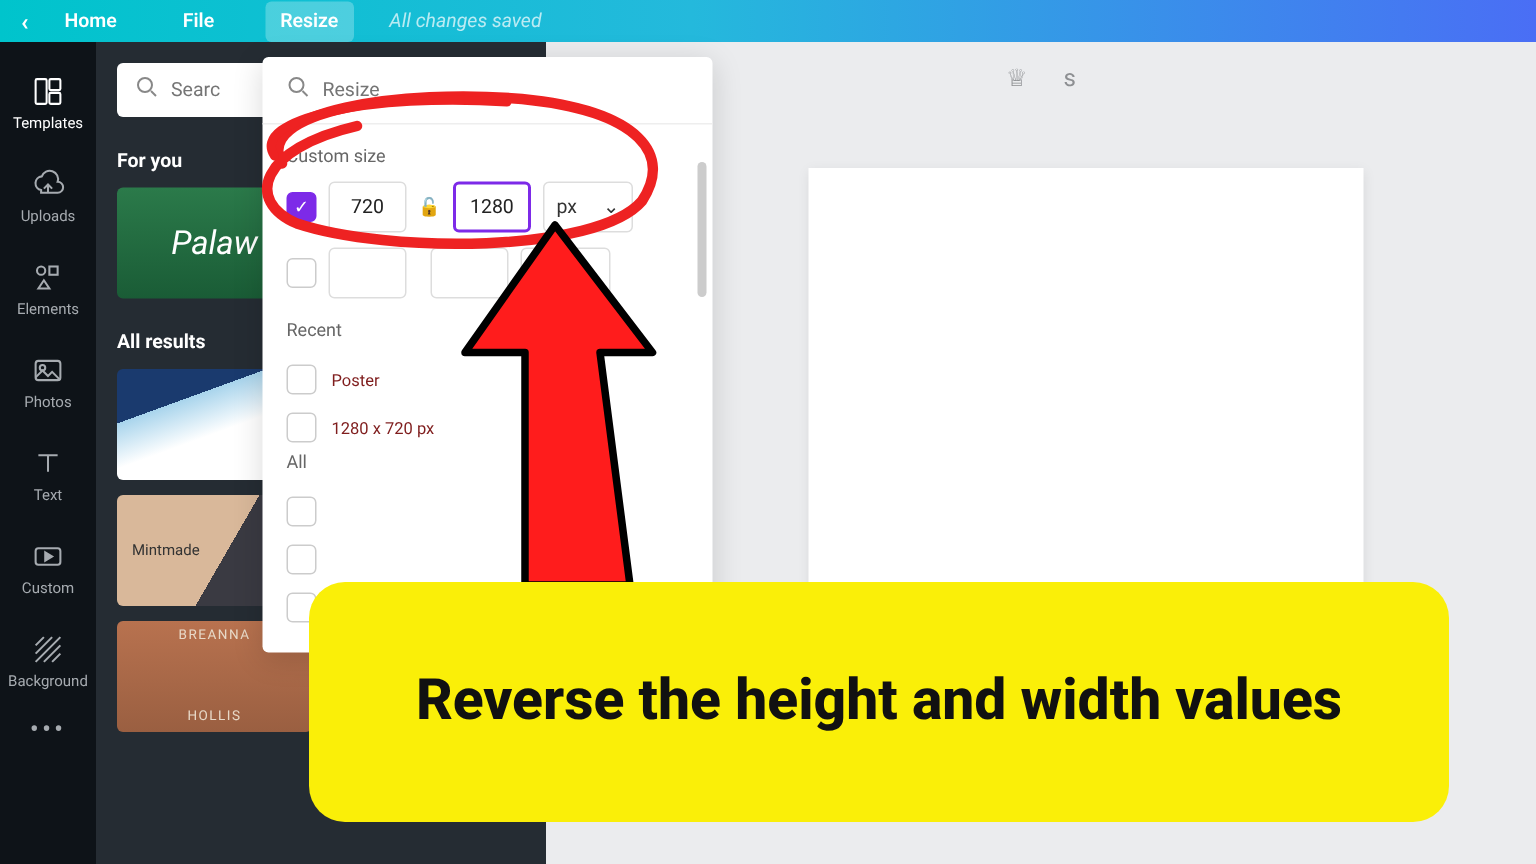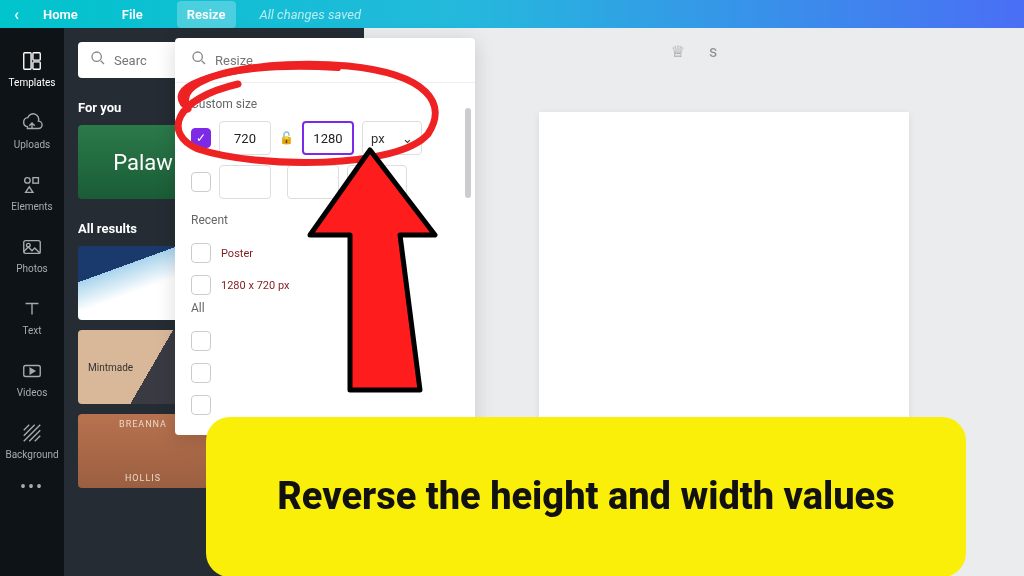--- a/index.html
+++ b/index.html
@@ -19,21 +19,21 @@
   .rail-icon { width: 22px; height: 22px; display:flex; align-items:center; justify-content:center; }
   .rail-icon svg { width: 22px; height: 22px; stroke: currentColor; fill: none; stroke-width: 1.5; }
   .rail-more { color:#a6abb0; font-size:18px; margin-top:4px; letter-spacing:2px;}
 
   .panel { width: 300px; background: #252c33; padding: 14px 14px 0 14px; overflow: hidden; position: relative; }
   .search-box { background: #fff; border-radius: 4px; height: 36px; display:flex; align-items:center; padding:0 12px; gap:8px; }
   .search-box input { border:none; outline:none; font-size:13px; color:#666; width: 100%; }
   .panel h4 { color:#fff; font-size:13px; font-weight:700; margin: 22px 0 10px; }
   .thumbs { display:flex; gap:10px; }
   .thumb { width: 130px; height: 74px; border-radius:4px; background:#fff; overflow:hidden; position:relative; }
-  .thumb.palawan { background: linear-gradient(#2b7a4a, #1a5c36); display:flex; align-items:center; justify-content:center; color:#fff; font-family: cursive; font-size:22px; }
+  .thumb.palawan { background: linear-gradient(#2b7a4a, #1a5c36); display:flex; align-items:center; justify-content:center; color:#fff; font-family: cursive; font-size:22px; font-style:italic; }
   .thumb.bluewave { background: linear-gradient(160deg,#1a3a6e 30%, #a8d4ec 30%, #fff 55%); }
   .thumb.realestate { background:#fff; padding:12px 8px; font-size:10px; font-weight:700; text-decoration:underline; color:#222; line-height:1.3; }
   .thumb.mintmade { background: linear-gradient(120deg,#d9b89a 55%, #3a3a42 55%); display:flex; align-items:center; padding-left:10px; font-size:10px; color:#333; }
   .thumb.breanna { background: linear-gradient(#b8724f,#9a5f41); display:flex; flex-direction:column; align-items:center; justify-content:center; color:#e8d9c8; font-size:9px; letter-spacing:1px;gap:44px; }
   .thumb.blue { background:#1a4ae0; }
 
   .canvas-area { flex:1; background:#ebecee; position:relative; display:flex; align-items:center; justify-content:center; }
   .page { width: 370px; height: 420px; background:#fff; box-shadow: 0 2px 8px rgba(0,0,0,0.08); margin-left: 60px; margin-top: 40px;}
 
   .topicons { position:absolute; top:14px; left:50%; transform:translateX(-50%); display:flex; gap:24px; color:#8d8f92; }
@@ -53,21 +53,21 @@
   .unit-sel { width:60px; height:34px; border:1.5px solid #ddd; border-radius:4px; display:flex; align-items:center; justify-content:space-between; padding:0 8px; font-size:13px; color:#333; }
   .recent-item { display:flex; align-items:center; gap:10px; padding:6px 0; font-size:11px; color:#7f1d1d; }
   .scrollbar { position:absolute; right:4px; top:70px; width:6px; height:90px; background:#ccc; border-radius:3px; }
 
   
   .anno { position:absolute; inset:0; z-index:30; pointer-events:none; }
   .circle { position:absolute; left:148px; top:54px; width:310px; height:120px; }
   .circle svg { width:100%; height:100%; }
   .arrow { position:absolute; left:280px; top:140px; width:180px; height:260px; }
   .arrow svg { width:100%; height:100%; }
-  .caption { position:absolute; left:206px; top:388px; width:760px; height:160px; background:#faef08; border-radius:24px; display:flex; align-items:center; justify-content:center; text-align:center; font-size:38px; font-weight:800; color:#111; line-height:1.2; padding:0 30px;margin-top:29px; }
+  .caption { position:absolute; left:206px; top:388px; width:760px; height:160px; background:#faef08; border-radius:24px; display:flex; align-items:center; justify-content:center; text-align:center; font-size:38px; font-weight:800; color:#111; line-height:1.2; padding:0 30px; }
 </style>
 </head>
 <body>
 
 <div class="topbar">
   <span class="back">‹</span>
   <span class="btn">Home</span>
   <span class="btn">File</span>
   <span class="btn active">Resize</span>
   <span class="saved">All changes saved</span>
@@ -122,21 +122,21 @@
         </span>
       <span>Text</span>
     </div>
     <div class="rail-item">
       <span class="rail-icon">
           <svg viewBox="0 0 24 24">
             <rect x="3" y="6" width="18" height="12" rx="2"></rect>
             <path d="M10 9l5 3-5 3z" fill="currentColor"></path>
           </svg>
         </span>
-      <span>Videos</span>
+      <span>Custom</span>
     </div>
     <div class="rail-item">
       <span class="rail-icon">
           <svg viewBox="0 0 24 24">
             <path d="M3 9l6-6M3 15L15 3M3 21L21 3M9 21L21 9M15 21l6-6"></path>
           </svg>
         </span>
       <span>Background</span>
     </div>
     <div class="rail-more">•••</div>

